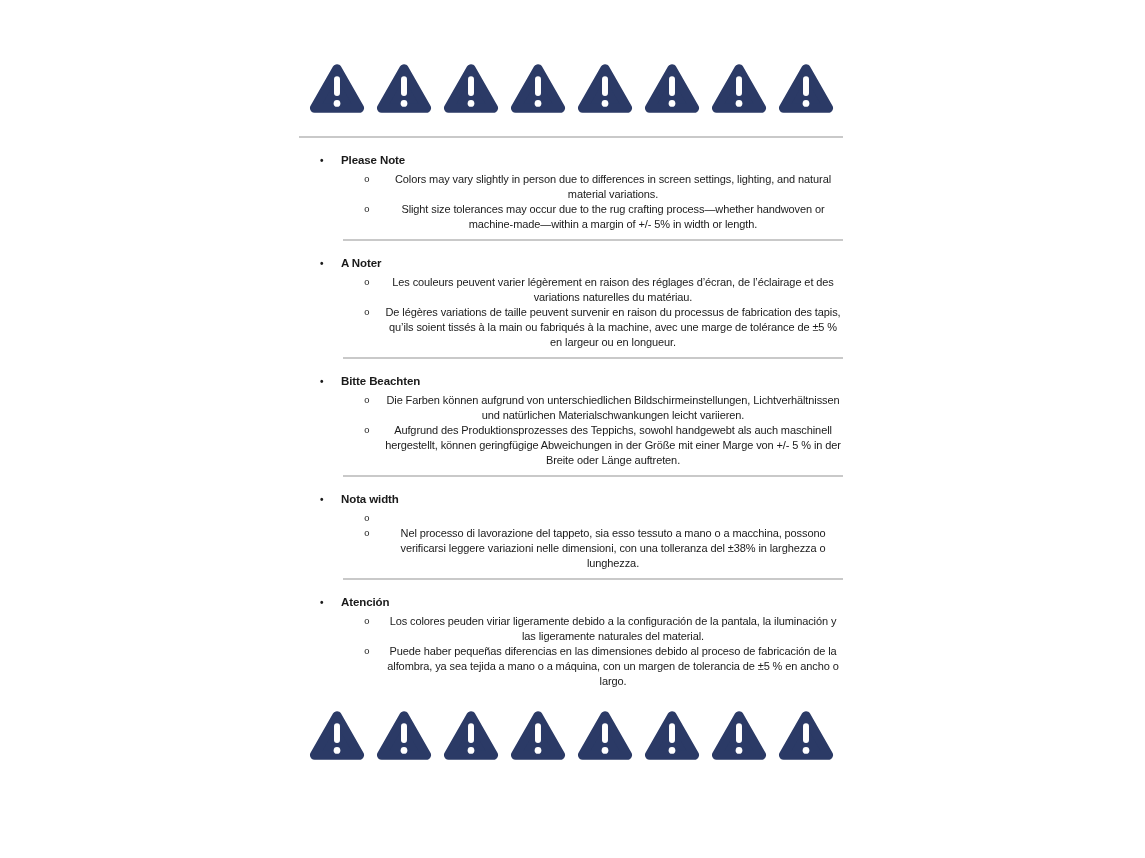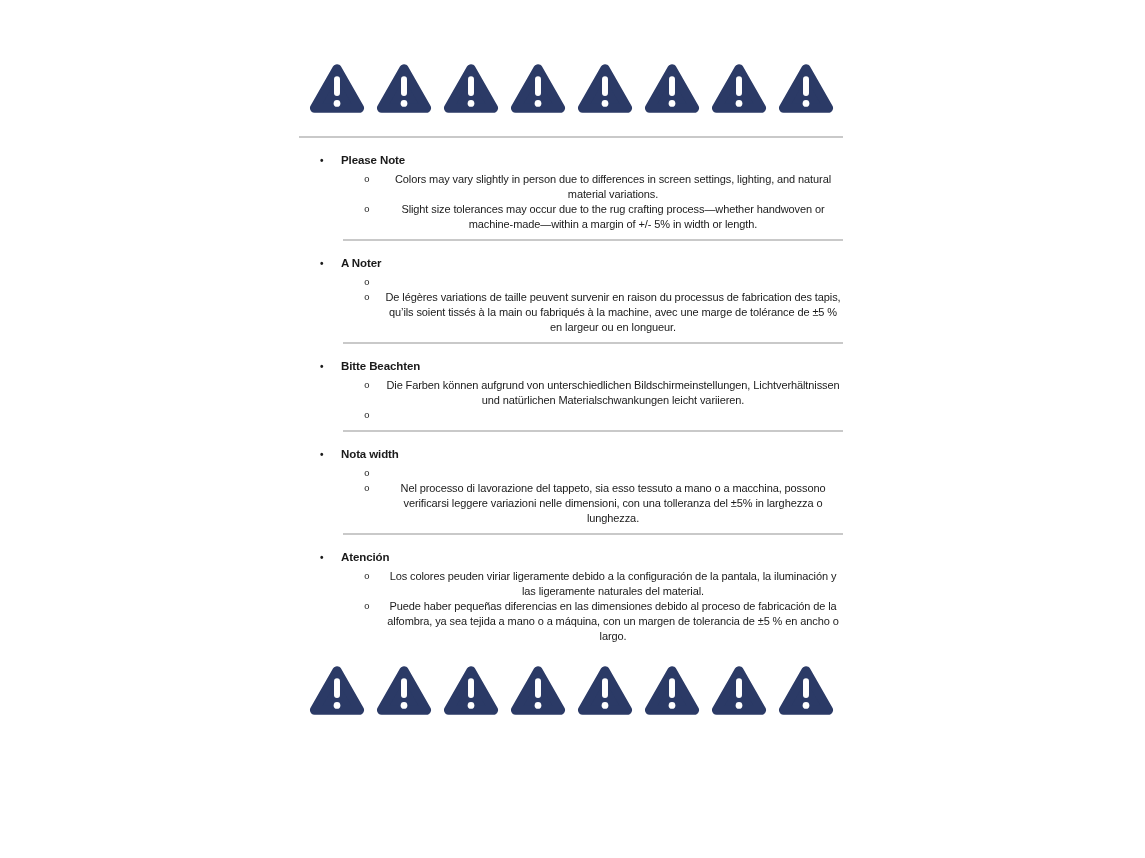--- a/index.html
+++ b/index.html
@@ -104,56 +104,58 @@
 
     <hr class="sep sep-indent">
 
     <section class="section">
       <div class="sec-header">
         <span class="b1">•</span>
         <span class="sec-title">A Noter</span>
       </div>
       <div class="sub">
         <span class="b2">o</span>
+        <span class="sub-text">Les couleurs peuvent varier légèrement en raison des réglages d’écran, de l’éclairage et des variations naturelles du matériau.</span>
       </div>
       <div class="sub">
         <span class="b2">o</span>
         <span class="sub-text">De légères variations de taille peuvent survenir en raison du processus de fabrication des tapis, qu’ils soient tissés à la main ou fabriqués à la machine, avec une marge de tolérance de ±5 % en largeur ou en longueur.</span>
       </div>
     </section>
 
     <hr class="sep sep-indent">
 
     <section class="section">
       <div class="sec-header">
         <span class="b1">•</span>
         <span class="sec-title">Bitte Beachten</span>
       </div>
       <div class="sub">
         <span class="b2">o</span>
         <span class="sub-text">Die Farben können aufgrund von unterschiedlichen Bildschirmeinstellungen, Lichtverhältnissen und natürlichen Materialschwankungen leicht variieren.</span>
       </div>
       <div class="sub">
         <span class="b2">o</span>
+        <span class="sub-text">Aufgrund des Produktionsprozesses des Teppichs, sowohl handgewebt als auch maschinell hergestellt, können geringfügige Abweichungen in der Größe mit einer Marge von +/- 5 % in der Breite oder Länge auftreten.</span>
       </div>
     </section>
 
     <hr class="sep sep-indent">
 
     <section class="section">
       <div class="sec-header">
         <span class="b1">•</span>
         <span class="sec-title">Nota width</span>
       </div>
       <div class="sub">
         <span class="b2">o</span>
       </div>
       <div class="sub">
         <span class="b2">o</span>
-        <span class="sub-text">Nel processo di lavorazione del tappeto, sia esso tessuto a mano o a macchina, possono verificarsi leggere variazioni nelle dimensioni, con una tolleranza del ±5% in larghezza o lunghezza.</span>
+        <span class="sub-text">Nel processo di lavorazione del tappeto, sia esso tessuto a mano o a macchina, possono verificarsi leggere variazioni nelle dimensioni, con una tolleranza del ±38% in larghezza o lunghezza.</span>
       </div>
     </section>
 
     <hr class="sep sep-indent">
 
     <section class="section">
       <div class="sec-header">
         <span class="b1">•</span>
         <span class="sec-title">Atención</span>
       </div>

